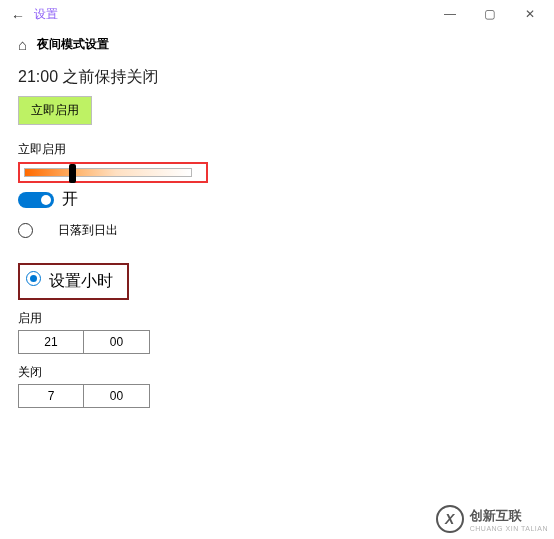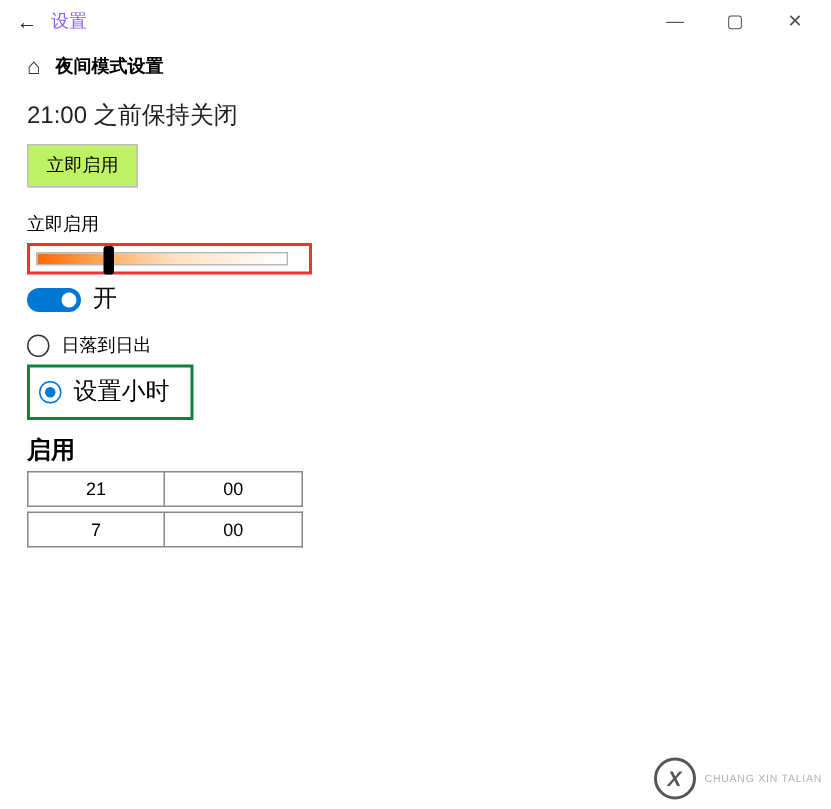--- a/index.html
+++ b/index.html
@@ -131,21 +131,21 @@
     height: 10px;
     border-radius: 50%;
     background: #fff;
     position: absolute;
     right: 3px;
     top: 3px;
   }
   .radio-row {
     display: flex;
     align-items: center;
-    gap: 8px;
+    gap: 25px;
     margin-top: 12px;
     font-size: 12px;
   }
   .radio-outer {
     width: 15px;
     height: 15px;
     border: 1.5px solid #333;
     border-radius: 50%;
     display: flex;
     align-items: center;
@@ -154,38 +154,36 @@
   .radio-outer.on {
     border-color: #0078d4;
   }
   .radio-inner {
     width: 7px;
     height: 7px;
     border-radius: 50%;
     background: #0078d4;
   }
   .radio-hl {
-    border: 2px solid #15803d;
+    border: 2px solid #7f1d1d;
     display: inline-flex;
-    align-items: center;
     gap: 8px;
     padding: 6px 14px 6px 6px;
-    margin-top: 4px;
+    margin-top: 24px;
   }
   .time-label {
-    font-size: 16px;
+    font-size: 12px;
     margin-top: 10px;
-    font-weight: bold;
   }
   .time-row {
     display: flex;
     margin-top: 3px;
   }
   .time-cell {
-    width: 92px;
+    width: 66px;
     height: 24px;
     border: 1px solid #888;
     display: flex;
     align-items: center;
     justify-content: center;
     font-size: 12px;
   }
   .time-cell + .time-cell { border-left: none; text-align: right; }
   .watermark {
     position: absolute;
@@ -268,24 +266,26 @@
     </span>
     <span>设置小时</span>
   </div>
 
   <div class="time-label">启用</div>
   <div class="time-row">
     <div class="time-cell">21</div>
     <div class="time-cell">00</div>
   </div>
 
+  <div class="time-label">关闭</div>
   <div class="time-row">
     <div class="time-cell">7</div>
     <div class="time-cell">00</div>
   </div>
 </div>
 
 <div class="watermark">
   <div class="wm-logo">X</div>
   <div>
+    <div class="wm-text">创新互联</div>
     <div class="wm-sub">CHUANG XIN TALIAN</div>
   </div>
 </div>
 
 </body></html>

